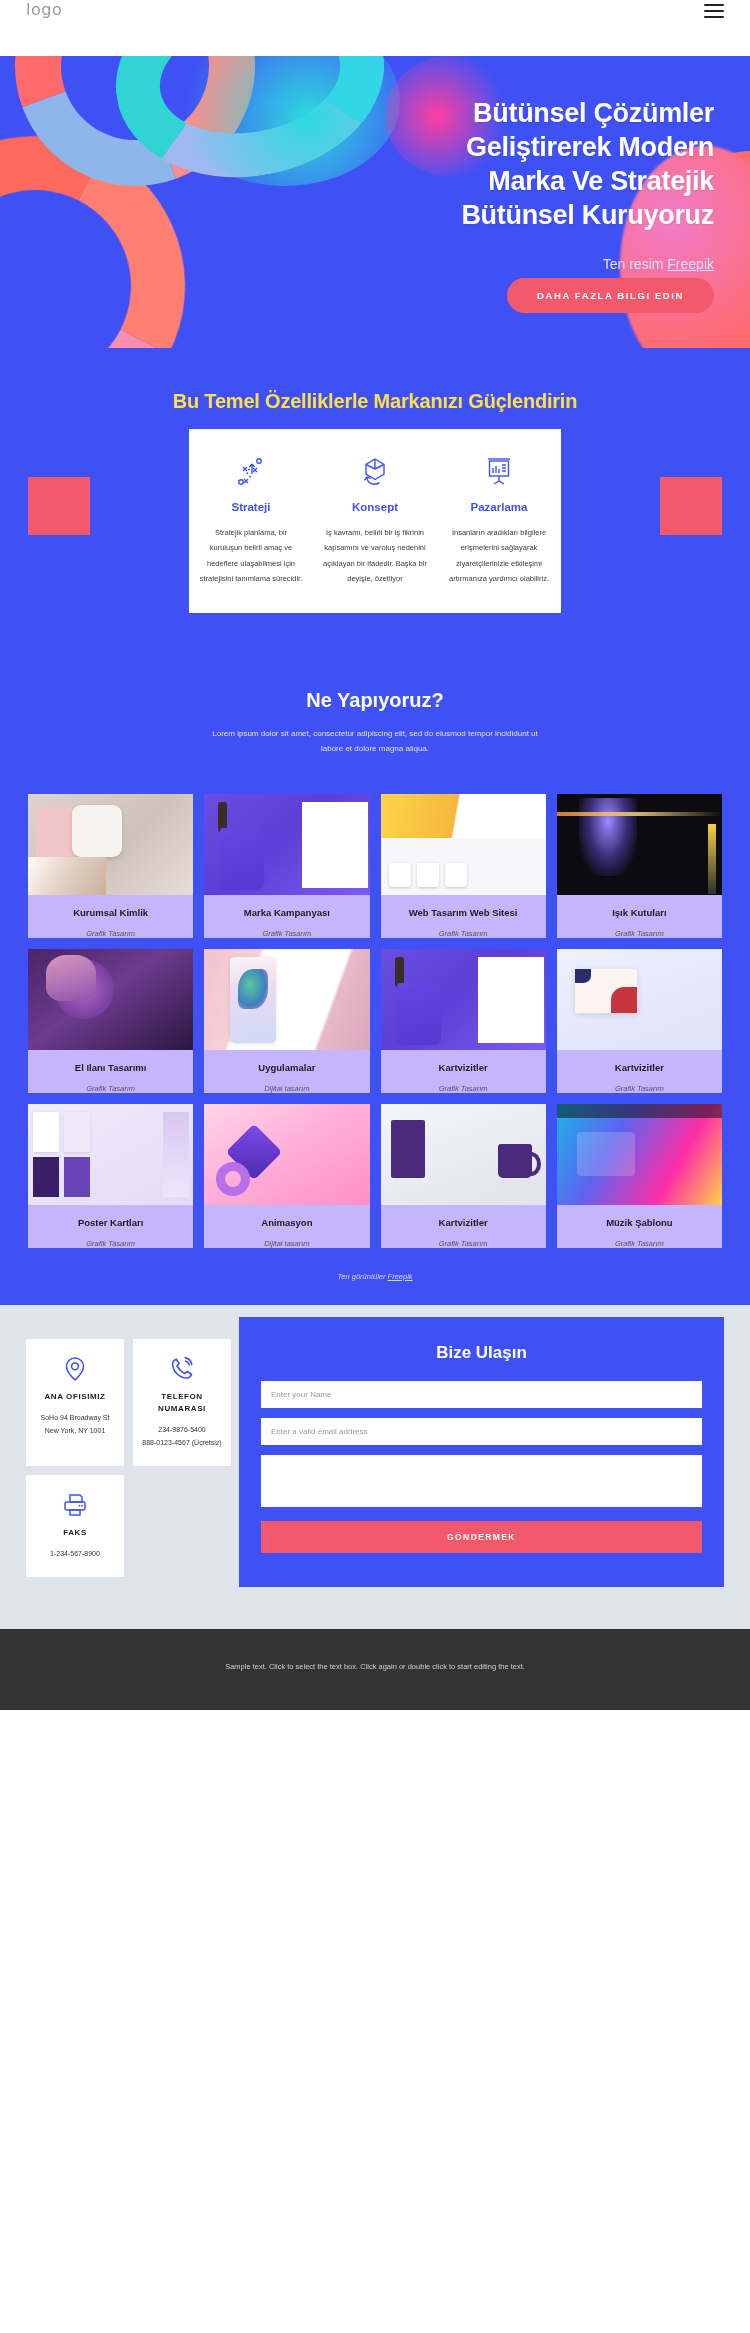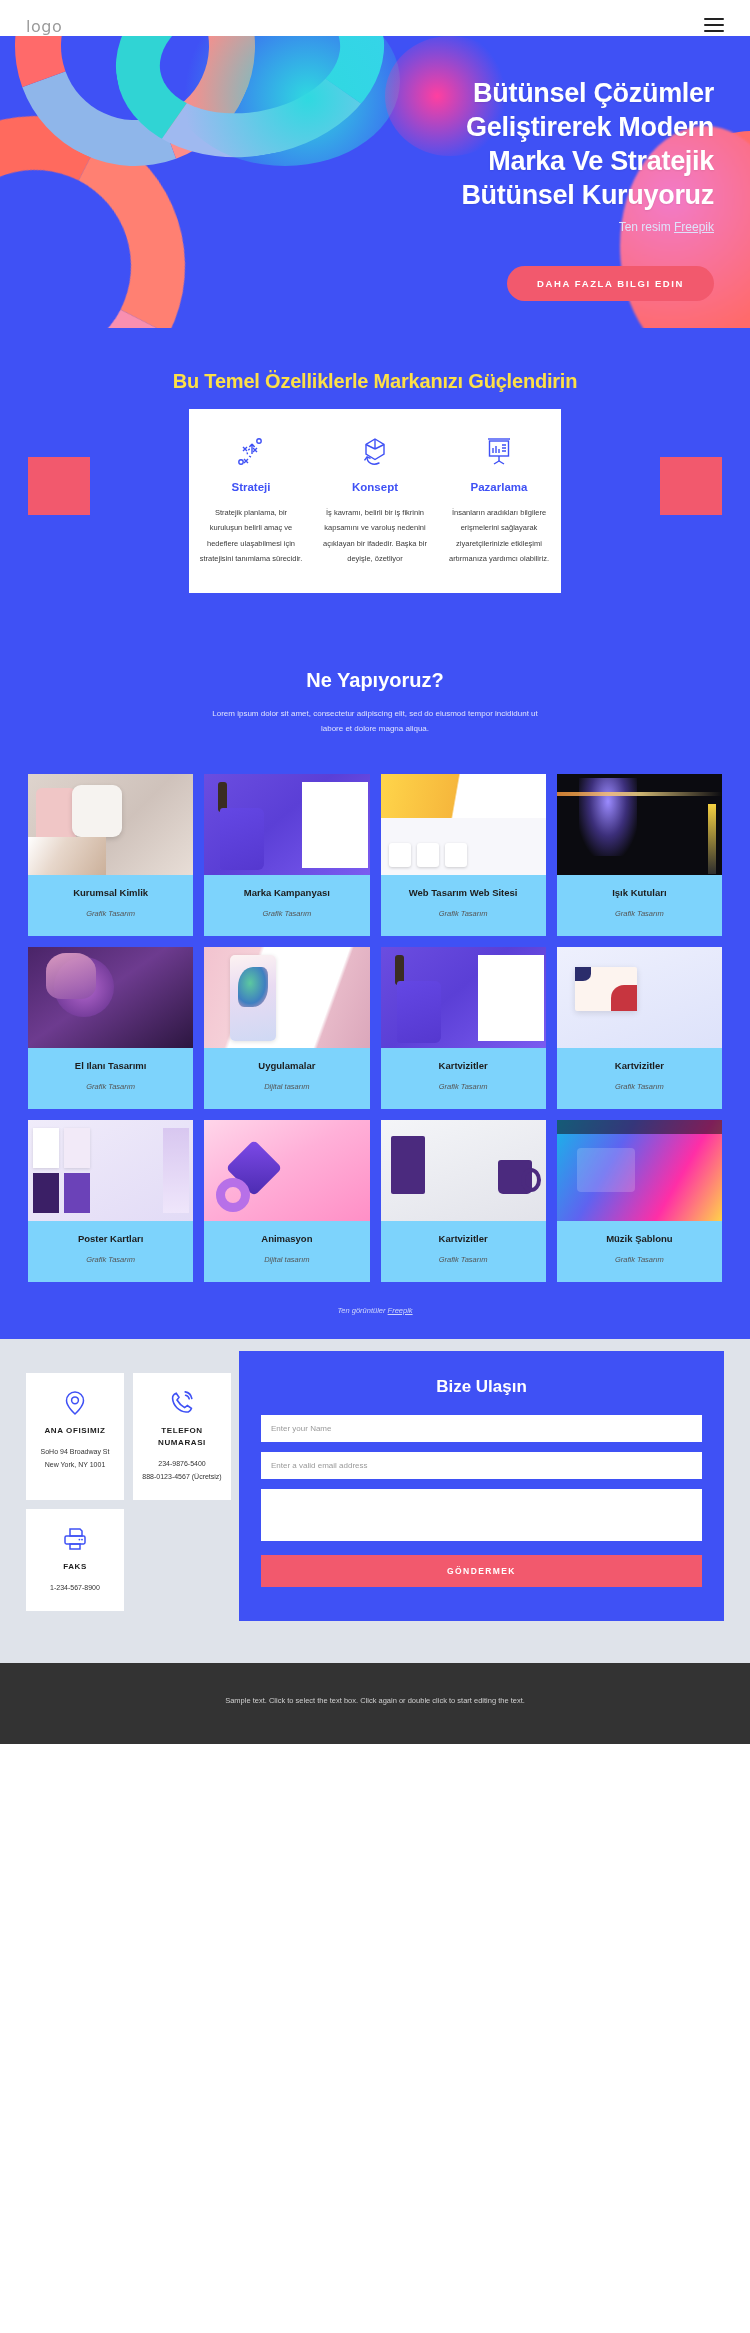--- a/index.html
+++ b/index.html
@@ -6,24 +6,24 @@
   html, body { width: 750px; }
   body {
     font-family: "Liberation Sans", sans-serif;
     background: #fff;
     width: 750px;
     overflow-x: hidden;
   }
 
   
   .site-header {
-    height: 36px;
+    height: 56px;
     background: #ffffff;
     display: flex;
-    align-items: flex-end;
+    align-items: flex-start;
     justify-content: space-between;
     padding: 0 26px;
     position: relative;
     z-index: 40;
   }
   .logo-text {
     font-size: 16px;
     color: #9b9b9b;
     letter-spacing: .5px;
     font-family: "DejaVu Sans", sans-serif;
@@ -96,28 +96,28 @@
     color: #fff;
     font-size: 27px;
     line-height: 1.26;
     font-weight: 700;
     letter-spacing: -.3px;
     max-width: 430px;
     margin-left: auto;
     text-shadow: 0 1px 2px rgba(0,0,0,.08);
   }
   .hero-credit {
-    margin-top: 8px;
-    font-size: 12px;
+    margin-top: 24px;
+    font-size: 14px;
     color: #dfe2fb;
   }
   .hero-credit u { text-decoration: underline; }
   .hero-cta {
     display: inline-block;
-    margin-top: 32px;
+    margin-top: 6px;
     background: #f2596d;
     color: #fff;
     border: none;
     border-radius: 22px;
     padding: 12px 30px;
     font-size: 9.5px;
     font-weight: 700;
     letter-spacing: 1.6px;
     cursor: pointer;
     font-family: "Liberation Sans", sans-serif;
@@ -182,21 +182,21 @@
   }
   .portfolio {
     background: #3f51f5;
     padding: 22px 28px 10px;
     display: grid;
     grid-template-columns: repeat(4, 1fr);
     gap: 11px;
   }
   .p-item { background: #fff; }
   .p-thumb { height: 101px; overflow: hidden; position: relative; }
-  .p-meta { padding: 12px 4px 18px; text-align: center; background:#7dd3fc; }
+  .p-meta { padding: 12px 4px 0; text-align: center; background:#c4b5fd; }
   .p-title { font-size: 9.5px; font-weight: 700; color: #1d1d1d; }
   .p-cat { font-size: 7.5px; font-style: italic; color: #555; margin-top: 11px; }
   .grid-credit {
     background: #3f51f5;
     text-align: center;
     font-size: 7.5px;
     font-style: italic;
     color: #cfd6fb;
     padding: 14px 0 24px;
   }

